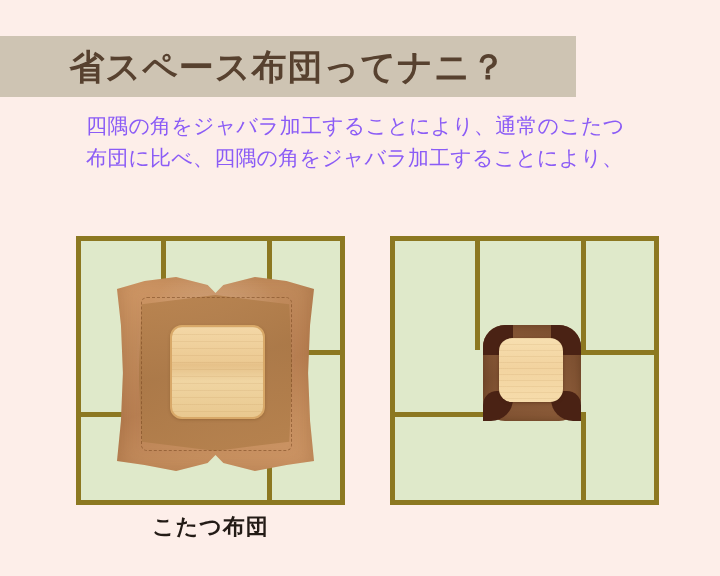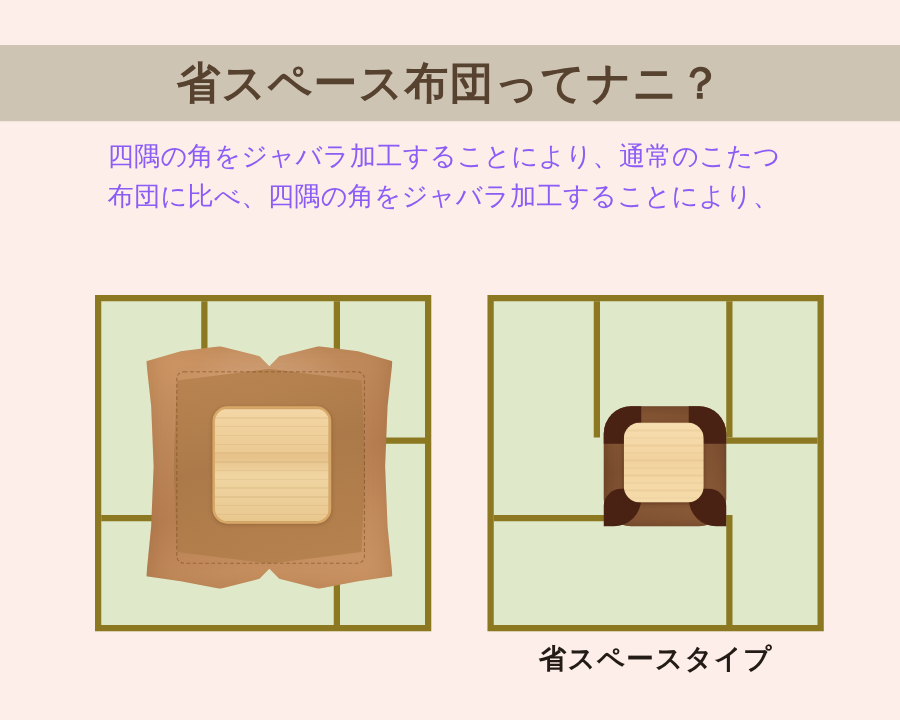--- a/index.html
+++ b/index.html
@@ -19,21 +19,21 @@
     position: absolute;
     inset: 0;
     background: #fdeee9;
   }
 
   
   .title-band {
     position: absolute;
     left: 0;
     top: 36px;
-    width: 720px;
+    width: 576px;
     height: 61px;
     background: #cec4b3;
     display: flex;
     align-items: center;
     justify-content: center;
   }
   .title-text {
     font-size: 35px;
     font-weight: bold;
     color: #57412f;
@@ -262,15 +262,15 @@
             <span class="corner c-tr"></span>
             <span class="corner c-bl"></span>
             <span class="corner c-br"></span>
           </div>
           <div class="tabletop"></div>
         </div>
       </div>
     </div>
   </div>
 
-  <div class="caption caption-right">省スペースタイプ</div>
+  <div class="caption caption-left">こたつ布団</div>
 
 </div>
 
 </body></html>

